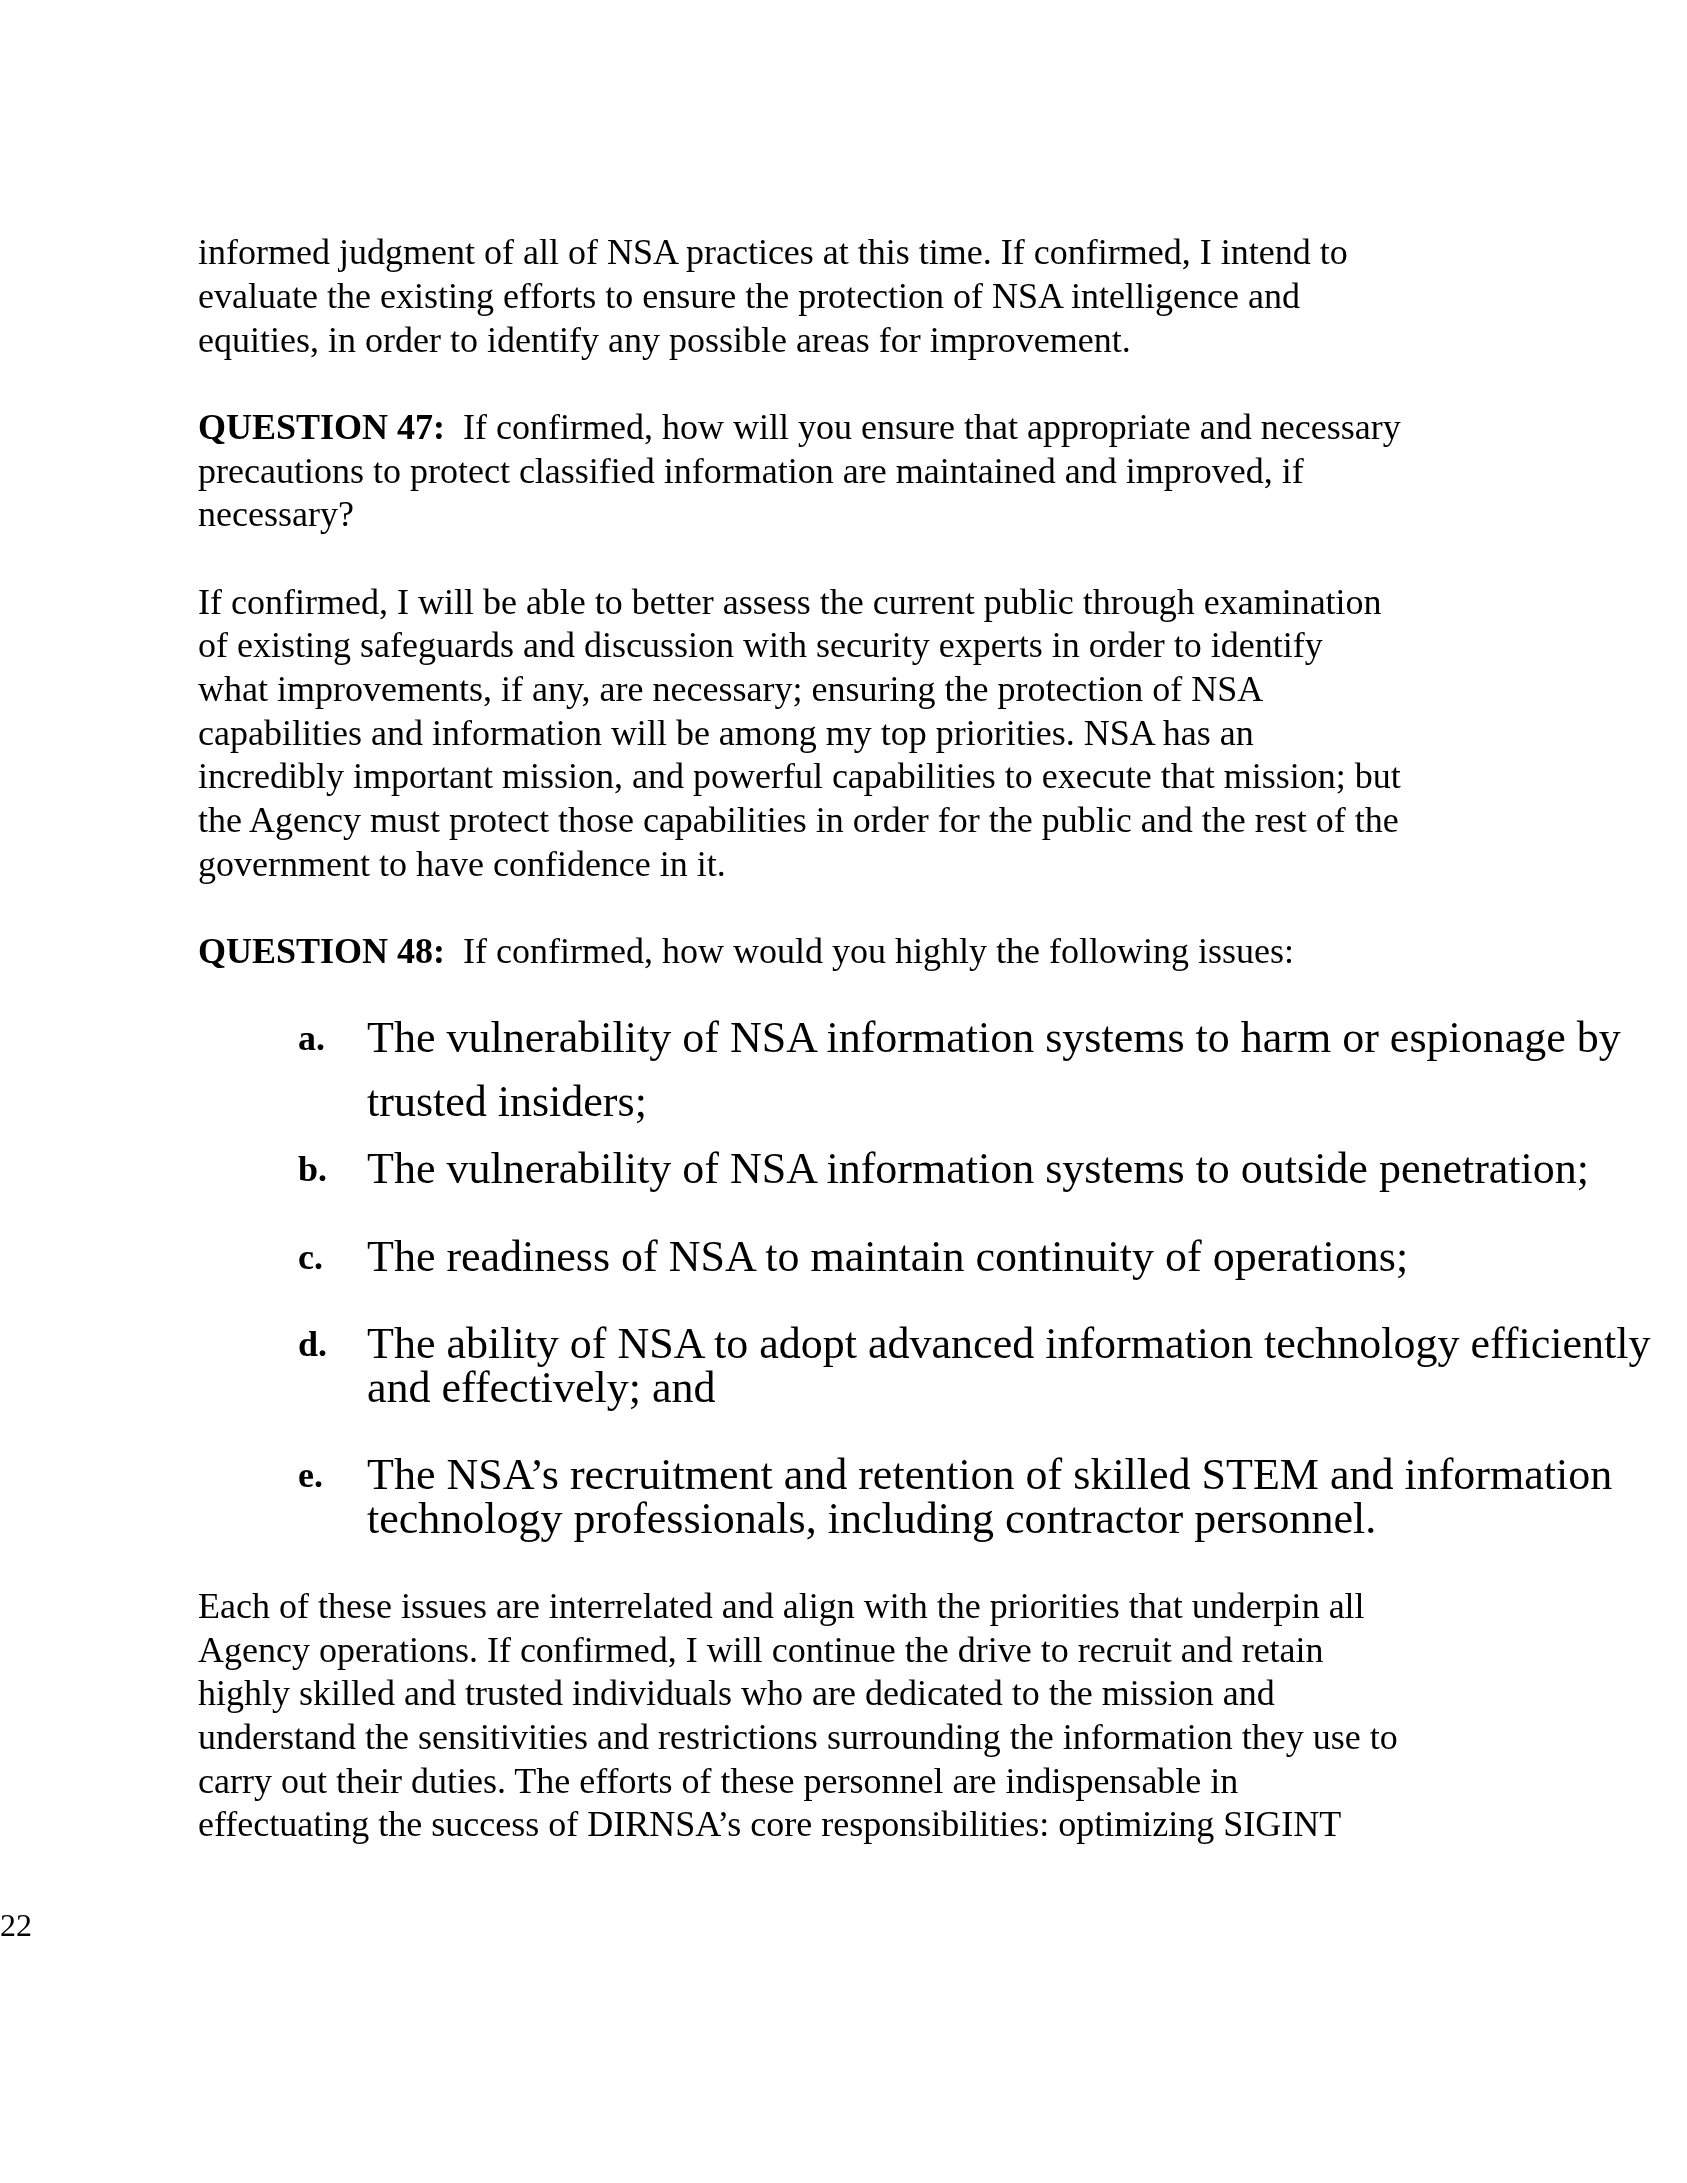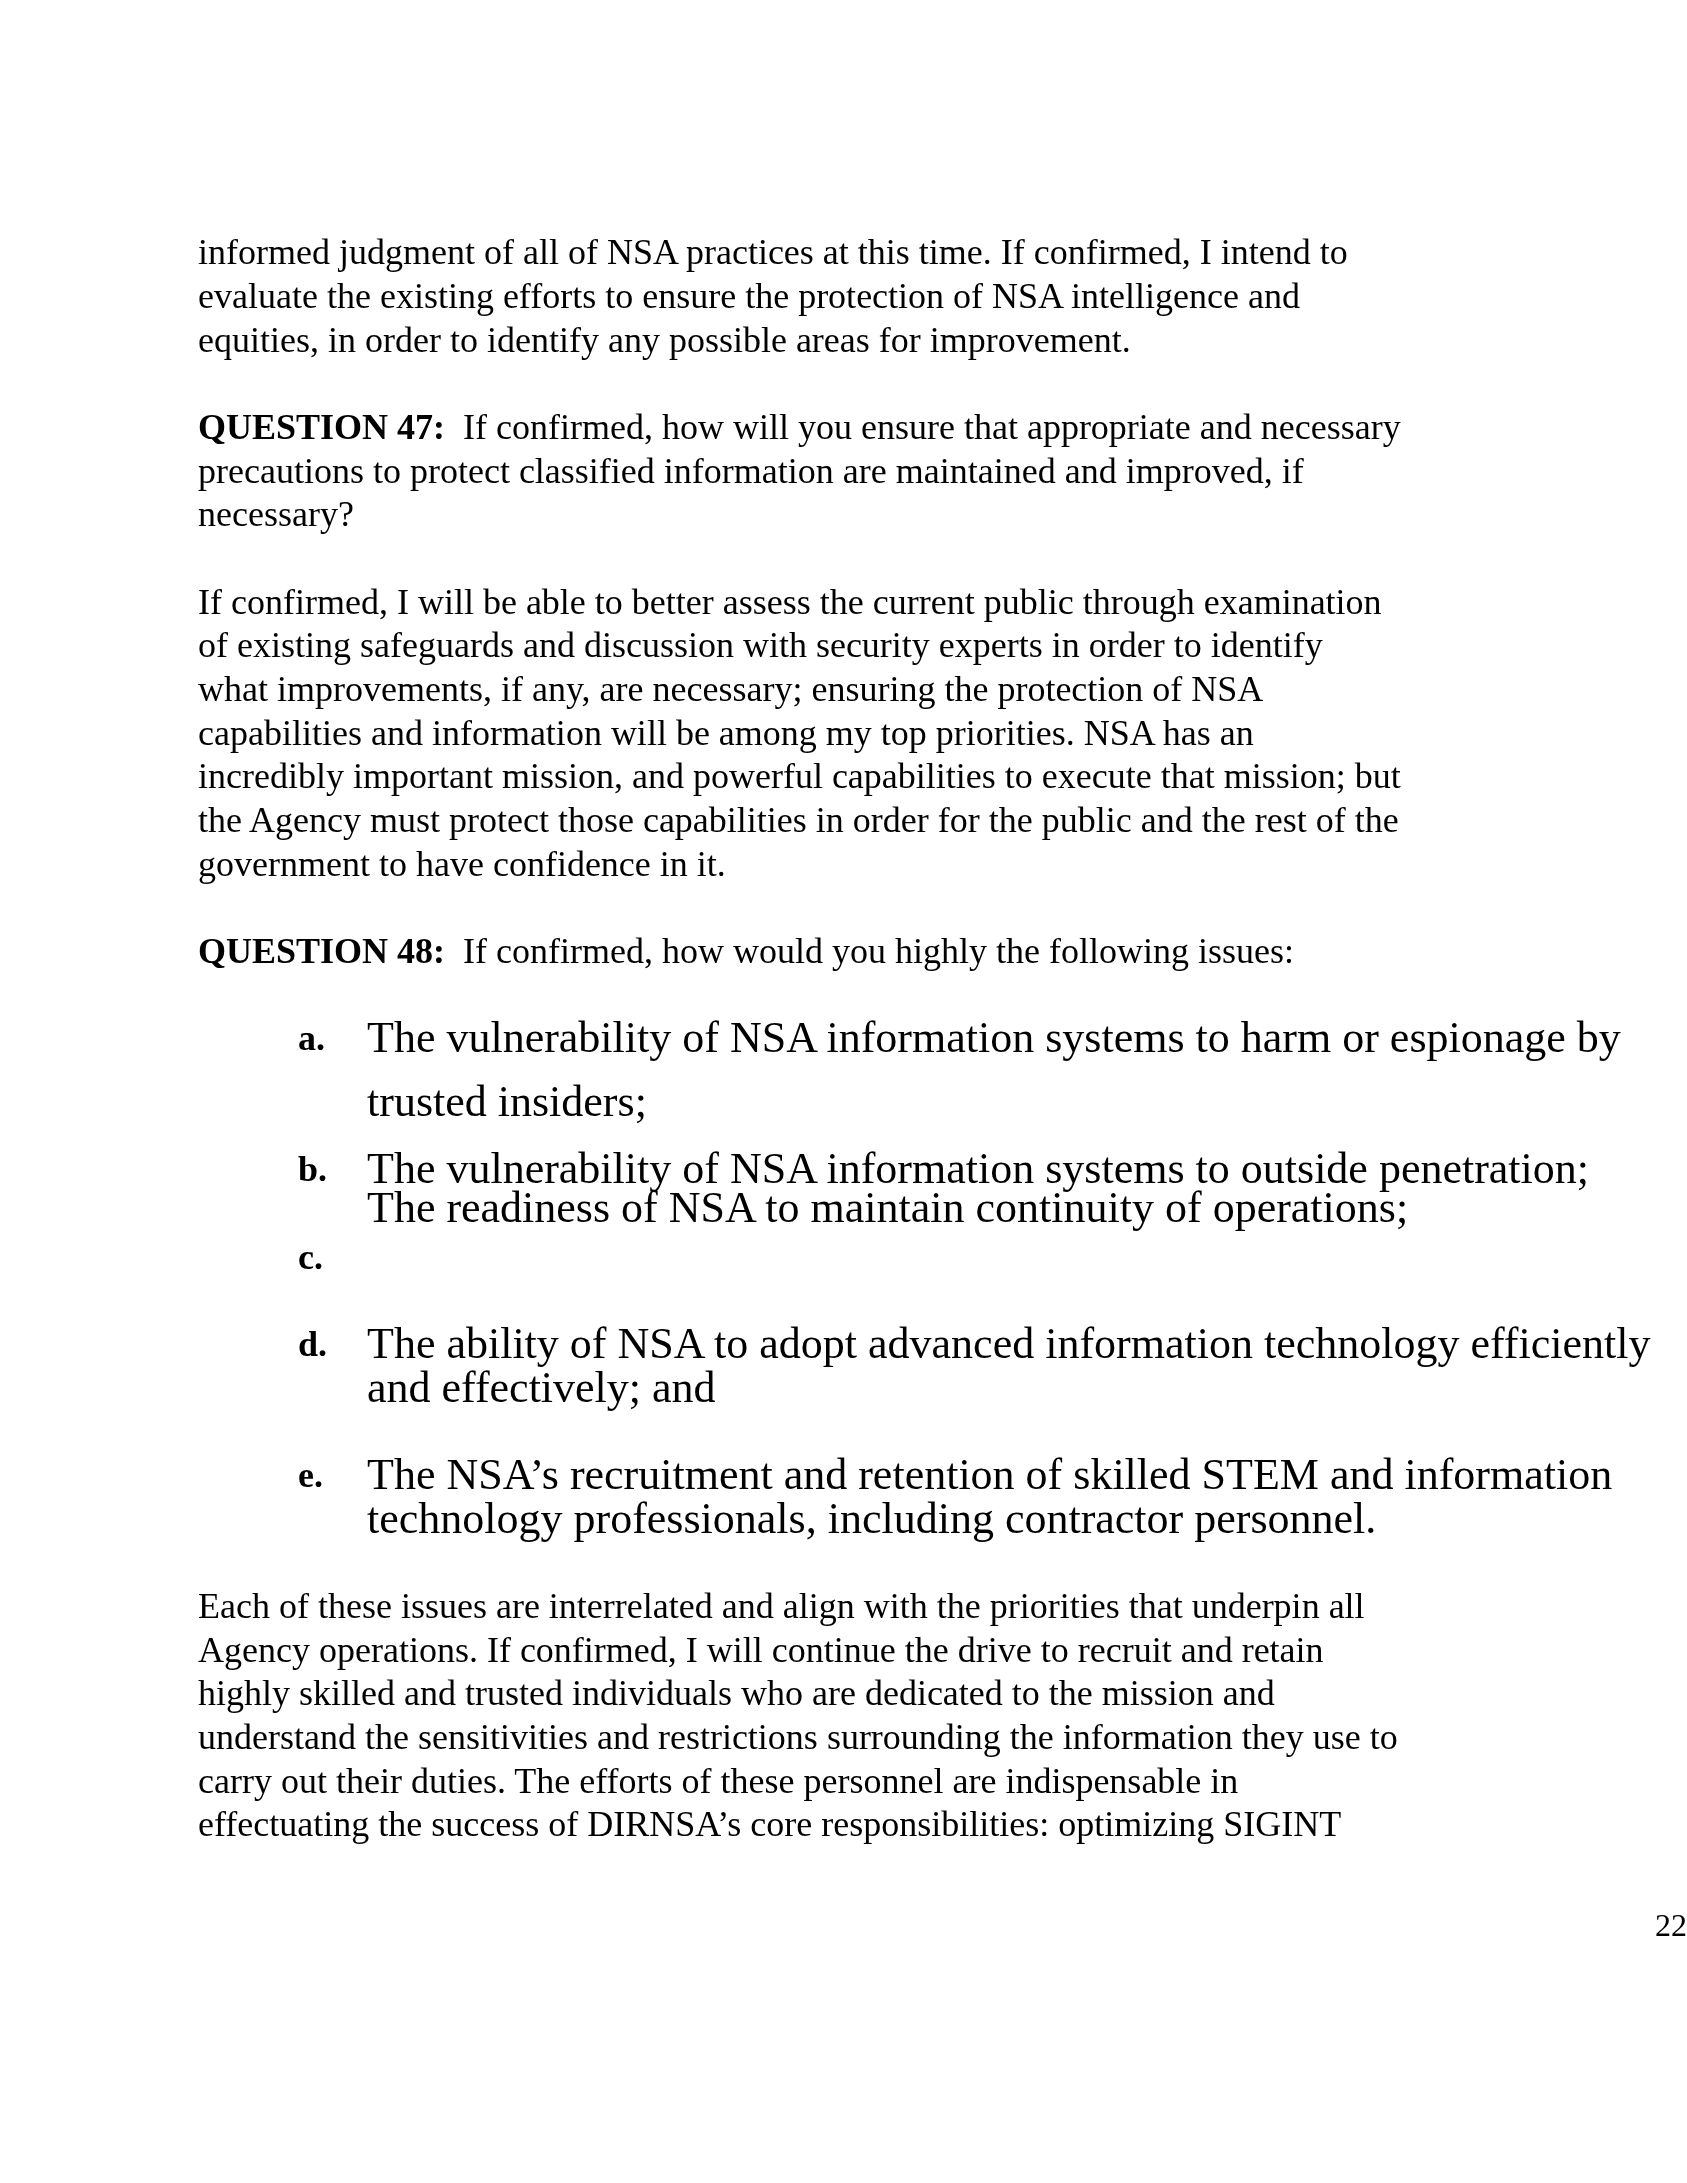--- a/index.html
+++ b/index.html
@@ -3,21 +3,21 @@
 <meta charset="utf-8">
 <style>
   html, body { margin:0; padding:0; background:#ffffff; }
   body { width:1687px; height:2183px; position:relative; overflow:hidden;
          font-family:"Liberation Serif", "DejaVu Serif", serif; color:#000; }
   .page { position:absolute; left:0; top:0; width:1687px; height:2183px; }
   .line { position:absolute; left:198px; white-space:nowrap; font-size:36px; line-height:44px; }
   .bold { font-weight:bold; }
   .li-label { position:absolute; left:298px; font-weight:bold; font-size:36px; line-height:44px; white-space:nowrap; }
   .li-text { position:absolute; left:345px; font-size:44px; line-height:44px; white-space:nowrap;margin-left:22px; }
-  .pnum { position:absolute; left:0; width:1687px; text-align:right; font-size:32px; line-height:40px; }
+  .pnum { position:absolute; left:0; width:1687px; text-align:left; font-size:32px; line-height:40px; }
 </style>
 </head>
 <body>
 
 <div class="page">
 
   <div>
     <div class="line" style="top:230px">informed judgment of all of NSA practices at this time. If confirmed, I intend to</div>
     <div class="line" style="top:274px">evaluate the existing efforts to ensure the protection of NSA intelligence and</div>
     <div class="line" style="top:318px">equities, in order to identify any possible areas for improvement.</div>
@@ -52,21 +52,21 @@
       <span class="li-text" style="top:1080px">trusted insiders;</span>
     </div>
 
     <div>
       <span class="li-label" style="top:1147px">b.</span>
       <span class="li-text" style="top:1147px">The vulnerability of NSA information systems to outside penetration;</span>
     </div>
 
     <div>
       <span class="li-label" style="top:1235px">c.</span>
-      <span class="li-text" style="top:1186px">The readiness of NSA to maintain continuity of operations;</span>
+      <span class="li-text" style="top:1235px">The readiness of NSA to maintain continuity of operations;</span>
     </div>
 
     <div>
       <span class="li-label" style="top:1322px">d.</span>
       <span class="li-text" style="top:1322px">The ability of NSA to adopt advanced information technology efficiently</span>
       <span class="li-text" style="top:1366px">and effectively; and</span>
     </div>
 
     <div>
       <span class="li-label" style="top:1453px">e.</span>

